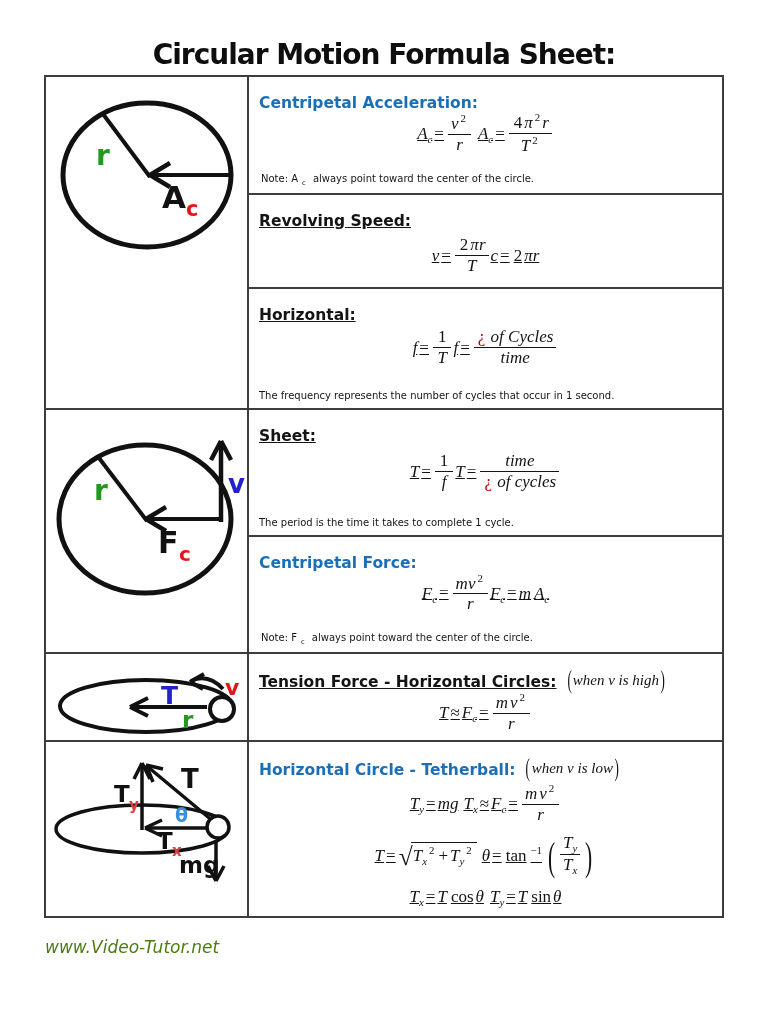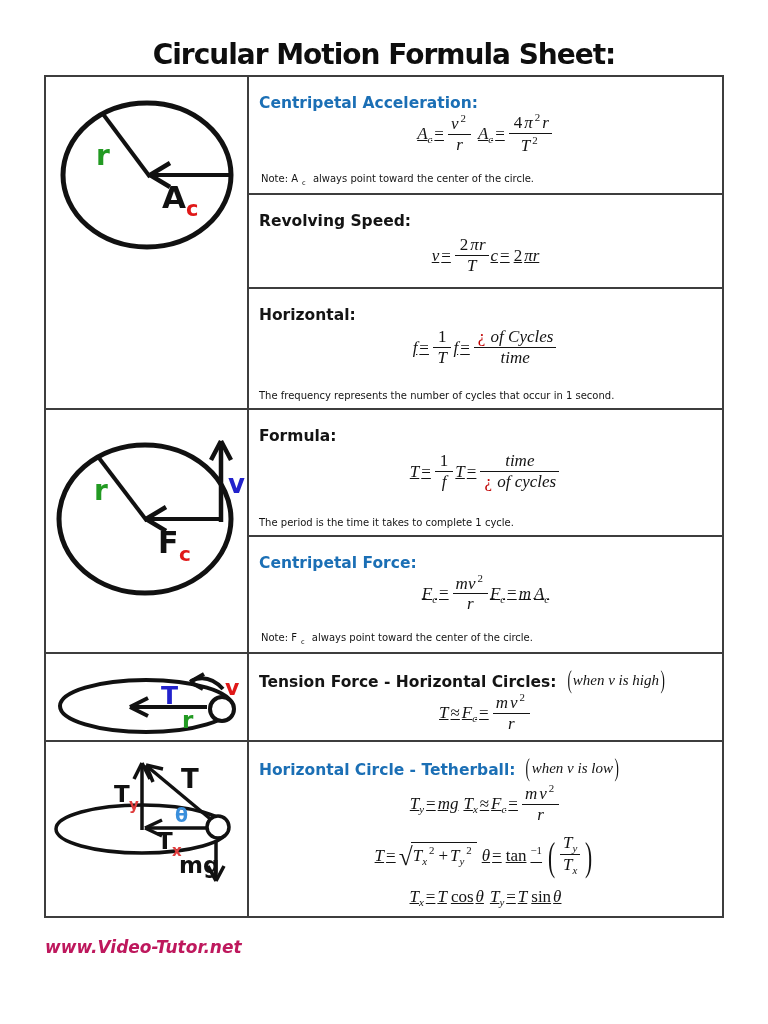--- a/index.html
+++ b/index.html
@@ -16,21 +16,21 @@
   .scell{grid-column:2;border-left:2px solid #3d3d3d;box-sizing:border-box;
          padding:17px 10px 4px 10px;display:flex;flex-direction:column;}
   .bt{border-top:2px solid #3d3d3d;}
   .d1{grid-row:1/span 3;}
   .d2{grid-row:4/span 2;}
   .d3{grid-row:6;}
   .d4{grid-row:7;}
   .hrow{display:flex;align-items:baseline;gap:8px;flex:0 0 auto;}
   .shead{font-size:15.5px;font-weight:bold;margin:0;line-height:1.25;}
   .shead.blue{color:#1b6fb5;}
-  .shead.black{color:#141414;}
+  .shead.black{color:#141414;text-decoration:underline;}
   .qual{font-family:"Liberation Serif","DejaVu Serif",serif;font-style:italic;font-size:15px;
         display:inline-flex;align-items:center;}
   .fwrap{flex:1 1 auto;display:flex;align-items:center;justify-content:center;min-height:0;}
   .formula{font-family:"Liberation Serif","DejaVu Serif",serif;font-size:17px;color:#141414;
            text-align:center;white-space:nowrap;text-decoration:underline;}
   .note,.bodytext{font-size:10px;color:#141414;flex:0 0 auto;line-height:1.25;margin:16px 0 2px 0;}
   
   .tk-v{font-style:italic;}
   .tk-t{font-style:normal;padding:0 2px;}
   .tk-red{font-style:normal;color:#c00000;padding:0 1px;}
@@ -45,22 +45,22 @@
   .tk-vinc{border-top:1.6px solid #141414;padding:1px 3px 0 2px;}
   .tk-par{display:inline-flex;align-items:center;vertical-align:middle;margin:0 1px;}
   .tk-pl,.tk-pr{font-style:normal;font-size:2.3em;font-weight:300;line-height:0.9;
                 transform:scaleX(0.55);display:inline-block;}
   .qual .tk-pl,.qual .tk-pr{font-size:1.45em;transform:scaleX(0.6) scaleY(1.15);}
   .note .tk-sub{font-size:0.66em;vertical-align:-3px;}
   
   .dcell svg{position:absolute;left:0;top:0;}
   .dlbl{font-family:"DejaVu Sans","Liberation Sans",sans-serif;font-weight:bold;}
   
-  .footer{position:absolute;left:45px;top:937px;font-size:17px;font-weight:bold;font-style:italic;
-          color:#be185d;cursor:pointer;}
+  .footer{position:absolute;left:45px;top:937px;font-size:17px;font-weight:normal;font-style:italic;
+          color:#4d7c0f;cursor:pointer;}
 </style>
 </head>
 <body>
 
 <h1 class="title">Circular Motion Formula Sheet:</h1>
 
 <div class="ftable">
 
   <div class="dcell d1">
     <svg width="201" height="331" viewBox="0 0 201 331">
@@ -149,21 +149,21 @@
         <h2 class="shead black">Horizontal:</h2>
       </div>
     <div class="fwrap">
         <div class="formula"><span class="tk-v">f</span><span class="tk-t">=</span><span class="tk-frac"><span class="tk-num"><span class="tk-t">1</span></span><span class="tk-den"><span class="tk-v">T</span></span></span><span class="tk-v">f</span><span class="tk-t">=</span><span class="tk-frac"><span class="tk-num"><span class="tk-red">¿</span><span class="tk-v"> of Cycles</span></span><span class="tk-den"><span class="tk-v">time</span></span></span></div>
       </div>
     <p class="bodytext">The frequency represents the number of cycles that occur in 1 second.</p>
   </div>
 
   <div class="scell bt" style="grid-row:4">
     <div class="hrow">
-        <h2 class="shead black">Formula:</h2>
+        <h2 class="shead black">Sheet:</h2>
       </div>
     <div class="fwrap">
         <div class="formula"><span class="tk-v">T</span><span class="tk-t">=</span><span class="tk-frac"><span class="tk-num"><span class="tk-t">1</span></span><span class="tk-den"><span class="tk-v">f</span></span></span><span class="tk-v">T</span><span class="tk-t">=</span><span class="tk-frac"><span class="tk-num"><span class="tk-v">time</span></span><span class="tk-den"><span class="tk-red">¿</span><span class="tk-v"> of cycles</span></span></span></div>
       </div>
     <p class="bodytext">The period is the time it takes to complete 1 cycle.</p>
   </div>
 
   <div class="scell bt" style="grid-row:5">
     <div class="hrow">
         <h2 class="shead blue">Centripetal Force:</h2>

